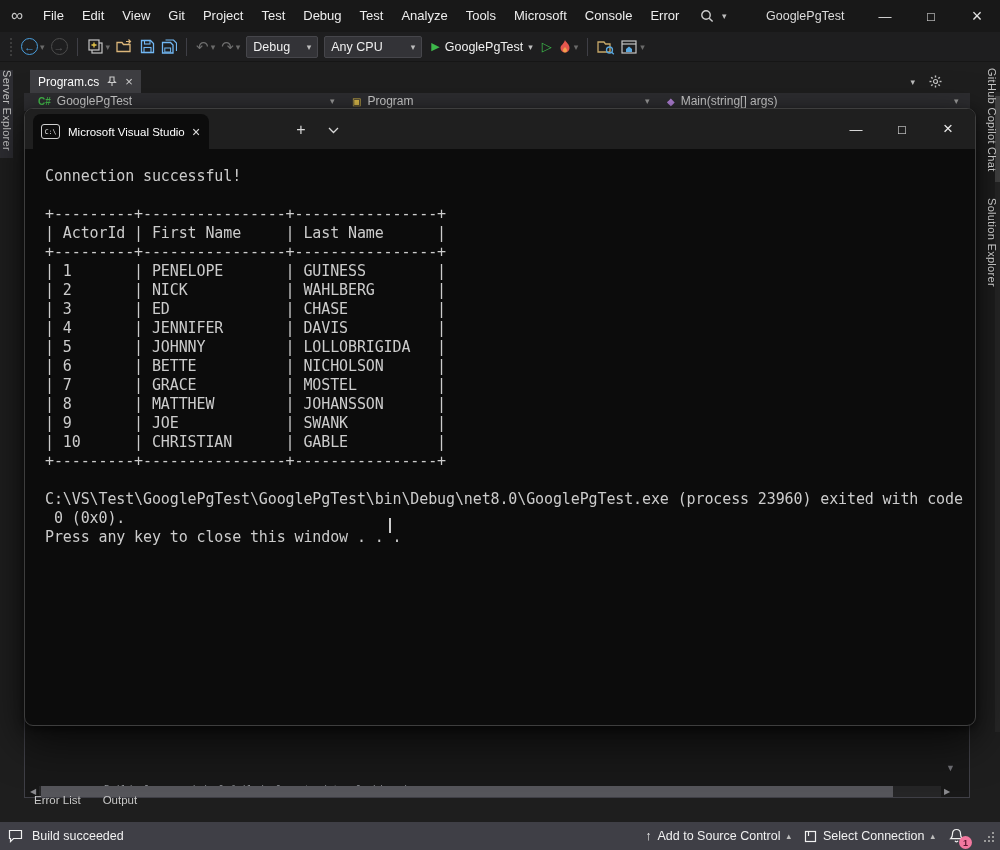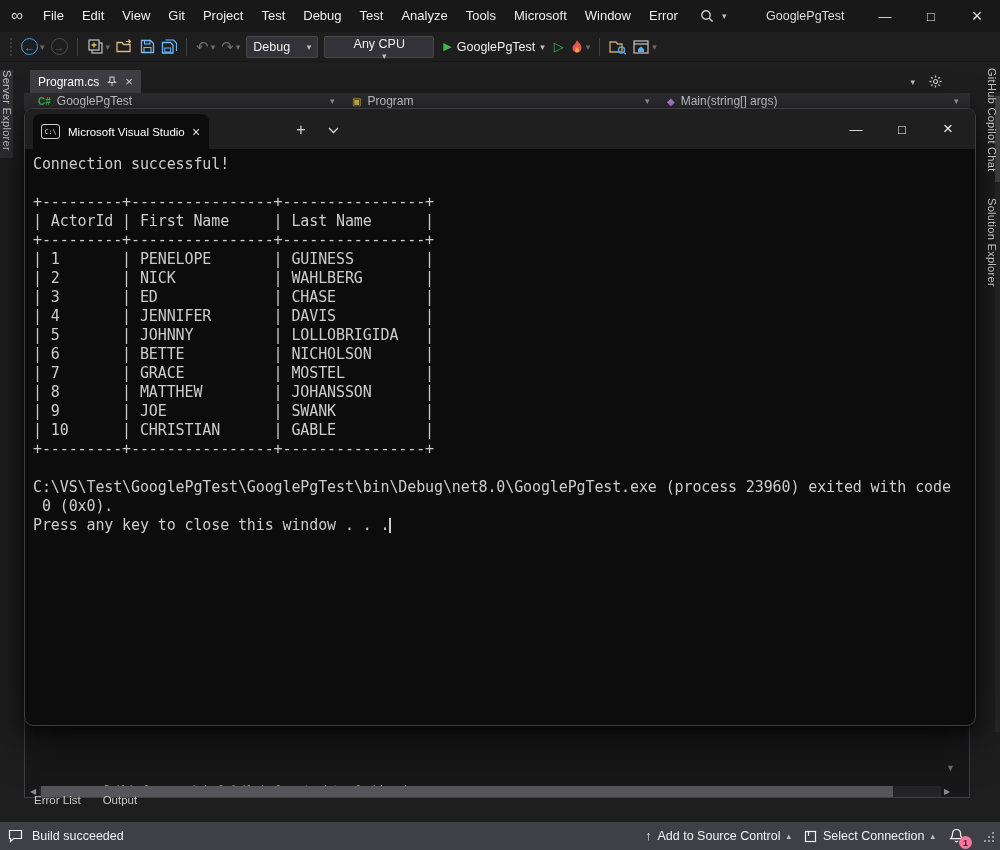--- a/index.html
+++ b/index.html
@@ -26,21 +26,21 @@
   .grip{ width:6px; height:18px; margin:0 4px; background-image:repeating-linear-gradient(#4a4a4a 0 2px, transparent 2px 4px); background-size:2px 100%; background-repeat:no-repeat; background-position:2px 0; opacity:.7;}
   .tb-sep{ width:1px; height:18px; background:#3f3f46; margin:0 6px; }
   .tb-btn{ display:flex; align-items:center; justify-content:center; height:24px; padding:0 3px; gap:2px; }
   .circle-btn{ width:17px; height:17px; border-radius:50%; display:flex; align-items:center; justify-content:center; font-size:11px; }
   .circle-btn.back{ border:1.5px solid #4a9edd; color:#4a9edd; }
   .circle-btn.fwd{ border:1.5px solid #4c4c4c; color:#5c5c5c; }
   .glyph-dim{ color:#6e6e6e; font-size:15px; }
   .combo{ display:flex; align-items:center; justify-content:space-between; height:22px; background:#333337; border:1px solid #46464b; border-radius:2px; padding:0 6px; font-size:12.5px; color:#efefef; margin:0 3px; }
   .combo .caret{ margin-left:10px; }
   .combo.debug{ width:72px; }
-  .combo.platform{ width:110px;flex-direction:column; }
+  .combo.platform{ width:98px; }
   .run-group{ display:flex; align-items:center; gap:5px; padding:0 6px; font-size:12.5px; color:#efefef;}
   .play{ color:#3db84a; font-size:11px; }
   .play-outline{ color:#3db84a; font-size:13px; }
   .copilot-area{ position:absolute; right:10px; top:32px; height:30px; display:flex; align-items:center; gap:9px; font-size:12.5px; color:#ededed; }
   
   .workspace{ position:absolute; left:0; top:62px; width:1000px; height:760px; background:#1e1e1e; }
   .lefttab-bar{ position:absolute; left:0; top:8px; width:13px; height:88px; background:#2e2e33; }
   .v-label{ writing-mode:vertical-rl; font-size:11px; color:#c2c2c2; letter-spacing:.3px; }
   .server-explorer{ position:absolute; left:1px; top:8px; }
   .right-rail{ position:absolute; right:2px; top:6px; display:flex; flex-direction:column; gap:26px; z-index:6; }
@@ -80,21 +80,21 @@
   .con-tab{ position:absolute; left:8px; top:5px; width:176px; height:35px; background:#0c0c0c; border-radius:8px 8px 0 0; display:flex; align-items:center; padding:0 8px; gap:8px; }
   .cmd-ico{ width:19px; height:15px; border:1px solid #cfcfcf; border-radius:3px; color:#e8e8e8; font-size:6.5px; font-family:"DejaVu Sans Mono",monospace; display:flex; align-items:center; justify-content:center; flex:0 0 auto; }
   .con-tab .title{ font-size:11.5px; color:#ffffff; white-space:nowrap; overflow:hidden; width:118px; }
   .con-tab .x{ color:#e0e0e0; font-size:14px; margin-left:-2px; }
   .con-newtab{ position:absolute; left:262px; top:8px; width:28px; height:26px; display:flex; align-items:center; justify-content:center; color:#d8d8d8; font-size:16px; }
   .con-chev{ position:absolute; left:296px; top:8px; width:24px; height:26px; display:flex; align-items:center; justify-content:center; }
   .con-controls{ position:absolute; right:4px; top:0; height:40px; display:flex; }
   .con-btn{ width:46px; height:40px; display:flex; align-items:center; justify-content:center; color:#ececec; font-size:13px; }
   .con-btn.close{ font-size:17px; }
   .con-body{ position:absolute; left:0; right:0; top:40px; bottom:0; overflow:hidden; border-radius:0 0 8px 8px; }
-  .con-body pre{ margin:0; padding:6px 8px; font-family:"DejaVu Sans Mono",monospace; font-size:15px; line-height:19px; letter-spacing:-0.12px; color:#cccccc; }
+  .con-body pre{ margin:12px; padding:6px 8px; font-family:"DejaVu Sans Mono",monospace; font-size:15px; line-height:19px; letter-spacing:-0.12px; color:#cccccc; }
   .cursor{ position:absolute; left:364px; top:369px; width:1.5px; height:15px; background:#cccccc; }
   
   .statusbar{ position:absolute; left:0; top:822px; width:1000px; height:28px; background:#3f3f46; display:flex; align-items:center; font-size:12.5px; color:#f1f1f1; }
   .sb-left{ display:flex; align-items:center; gap:9px; padding-left:8px; }
   .sb-right{ position:absolute; right:6px; top:0; height:28px; display:flex; align-items:center; gap:13px; }
   .sb-item{ display:flex; align-items:center; gap:6px; }
   .bell-wrap{ position:relative; width:20px; height:20px; }
   .badge{ position:absolute; right:-4px; bottom:-3px; width:13px; height:13px; border-radius:50%; background:#f2789f; color:#5e1630; font-size:9px; font-weight:bold; display:flex; align-items:center; justify-content:center; }
   .resize-grip{ width:11px; height:11px; position:relative; margin-left:2px; }
   .resize-grip i{ position:absolute; width:2px; height:2px; background:#9a9a9a; }
@@ -112,21 +112,21 @@
       <span class="menu-item">Edit</span>
       <span class="menu-item">View</span>
       <span class="menu-item">Git</span>
       <span class="menu-item">Project</span>
       <span class="menu-item">Test</span>
       <span class="menu-item">Debug</span>
       <span class="menu-item">Test</span>
       <span class="menu-item">Analyze</span>
       <span class="menu-item">Tools</span>
       <span class="menu-item">Microsoft</span>
-      <span class="menu-item">Window</span>
+      <span class="menu-item">Console</span>
       <span class="menu-item">Error</span>
     </div>
     <div class="search-group">
       <span>
         <svg width="14" height="14" viewBox="0 0 14 14">
             <circle cx="6" cy="6" r="4.2" fill="none" stroke="#cfcfcf" stroke-width="1.4"></circle>
             <line x1="9.2" y1="9.2" x2="12.6" y2="12.6" stroke="#cfcfcf" stroke-width="1.4"></line>
           </svg>
       </span>
       <span class="caret">▾</span>

